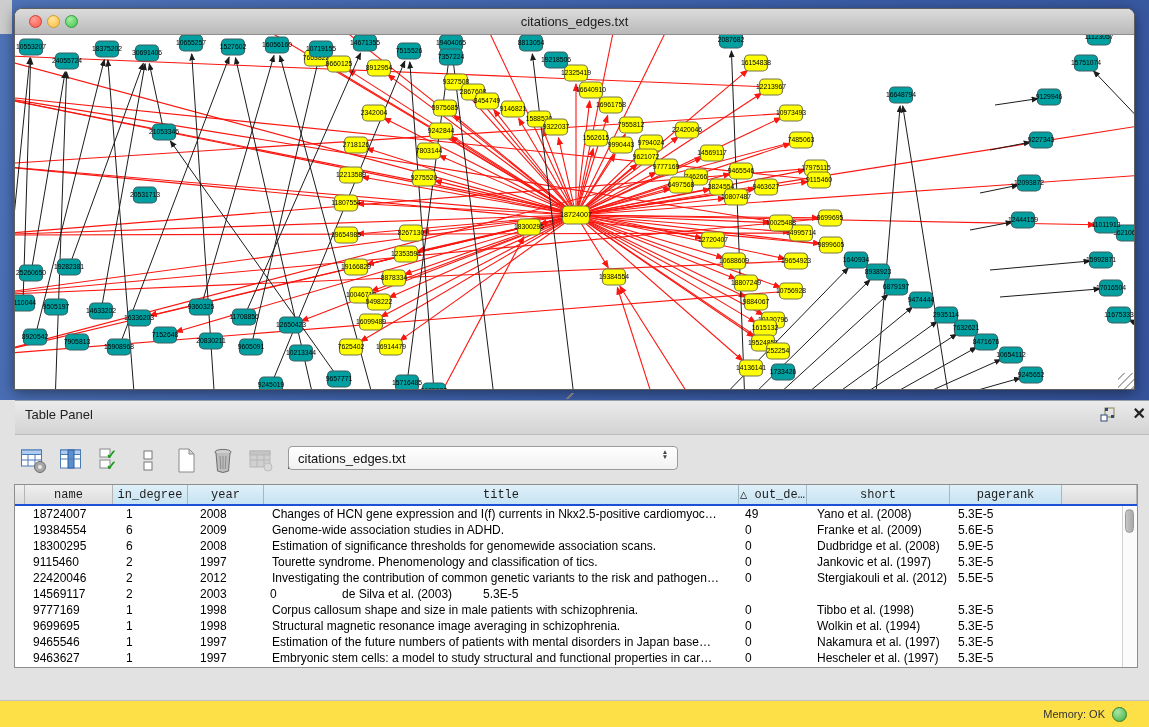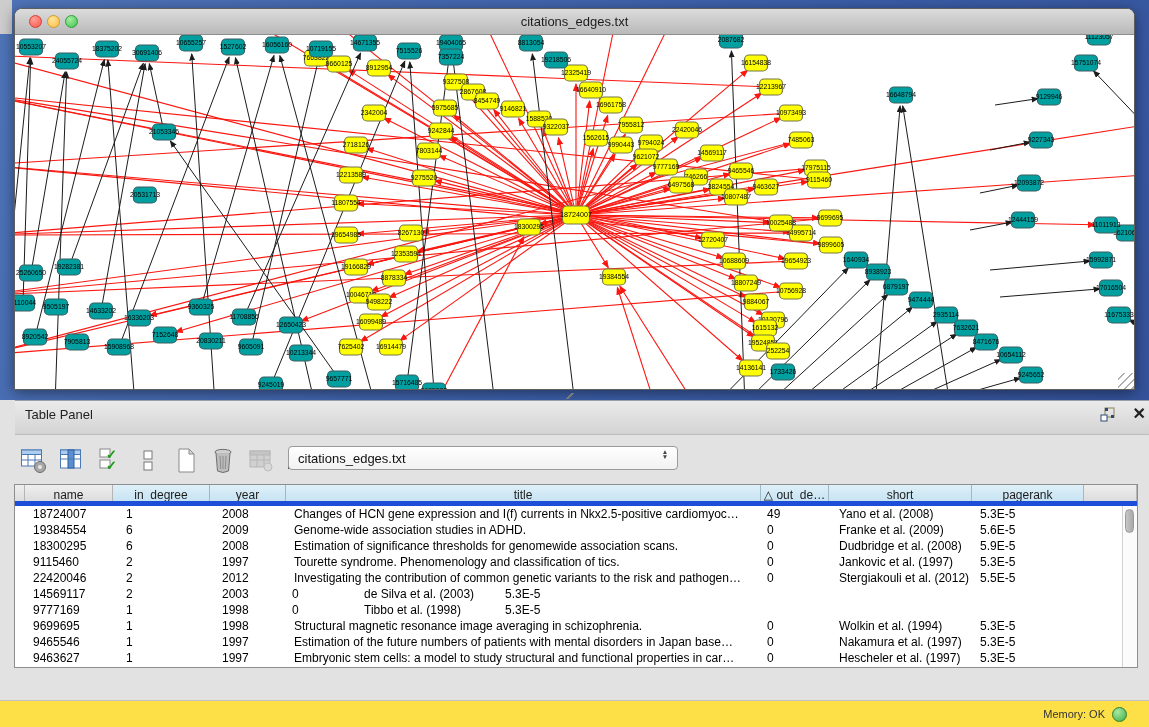--- a/index.html
+++ b/index.html
@@ -40,28 +40,28 @@
   .toolbar { position:absolute; left:20px; top:44px; height:32px; display:flex; align-items:center; }
   .tb-icon { margin-right:11px; width:27px; height:28px; display:flex; align-items:center; justify-content:center; }
   .combo { position:absolute; left:268px; top:2px; width:390px; height:24px;
     background:linear-gradient(#ffffff,#f1f1f1); border:1px solid #9a9a9a; border-radius:4px; }
   .combo-label { position:absolute; left:9px; top:0; line-height:23px; font-size:13px; color:#111; }
   .stepper { position:absolute; right:6px; top:2px; width:12px; font-size:6.5px; line-height:5px;
     color:#444; text-align:center; }
 
   .dtable { position:absolute; left:14px; top:84px; width:1124px; height:184px;
     background:#fff; border:1px solid #8e8e8e; }
-  .thead { display:flex; height:21px; border-bottom:5px solid #1d4ed8; }
+  .thead { display:flex; height:21px; border-bottom:2px solid #1d4ed8;font-family:Liberation Mono, monospace; }
   .hcell { background:linear-gradient(#dff0f9,#c7e3f2); border-right:1px solid #9fb9c6;
     font-size:12px; color:#1c1c1c; text-align:center; line-height:20px;
     white-space:nowrap; overflow:hidden; }
   .hcell.gray { background:linear-gradient(#efefef,#dcdcdc); border-right:1px solid #b5b5b5; }
   .trow { display:flex; height:16px; }
   .tcell { font-size:12px; color:#000; line-height:16px; white-space:nowrap; overflow:hidden; }
-  .c0{width:10px;} .c1{width:88px;} .c2{width:97px;} .c3{width:76px;} .c4{width:475px;}
+  .c0{width:10px;} .c1{width:88px;} .c2{width:75px;} .c3{width:76px;} .c4{width:475px;}
   .c5{width:68px;} .c6{width:143px;} .c7{width:112px;} .cf{flex:1;}
   .tcell.c1{padding-left:8px;} .tcell.c2{padding-left:13px;} .tcell.c3{padding-left:12px;}
   .tcell.c4{padding-left:8px;} .tcell.c5{padding-left:6px;} .tcell.c6{padding-left:10px;} .tcell.c7{padding-left:8px;}
   .vscroll { position:absolute; right:0; top:21px; bottom:0; width:15px;
     background:#fbfbfb; border-left:1px solid #d2d2d2; }
   .vthumb { position:absolute; left:2px; top:3px; width:9px; height:24px; border-radius:5px;
     background:linear-gradient(90deg,#c6c6c6,#a9a9a9); border:1px solid #9b9b9b; }
 
   .tabs { position:absolute; left:50%; top:273px; transform:translateX(-50%); display:flex;
     height:22px; border:1px solid #8f8f8f; border-radius:6px; overflow:hidden;
@@ -924,20 +924,21 @@
             <div class="tcell c5">0</div>
             <div class="tcell c6">de Silva et al. (2003)</div>
             <div class="tcell c7">5.3E-5</div>
             <div class="tcell cf"></div>
           </div>
           <div class="trow">
             <div class="tcell c0"></div>
             <div class="tcell c1">9777169</div>
             <div class="tcell c2">1</div>
             <div class="tcell c3">1998</div>
+            <div class="tcell c4">Corpus callosum shape and size in male patients with schizophrenia.</div>
             <div class="tcell c5">0</div>
             <div class="tcell c6">Tibbo et al. (1998)</div>
             <div class="tcell c7">5.3E-5</div>
             <div class="tcell cf"></div>
           </div>
           <div class="trow">
             <div class="tcell c0"></div>
             <div class="tcell c1">9699695</div>
             <div class="tcell c2">1</div>
             <div class="tcell c3">1998</div>

